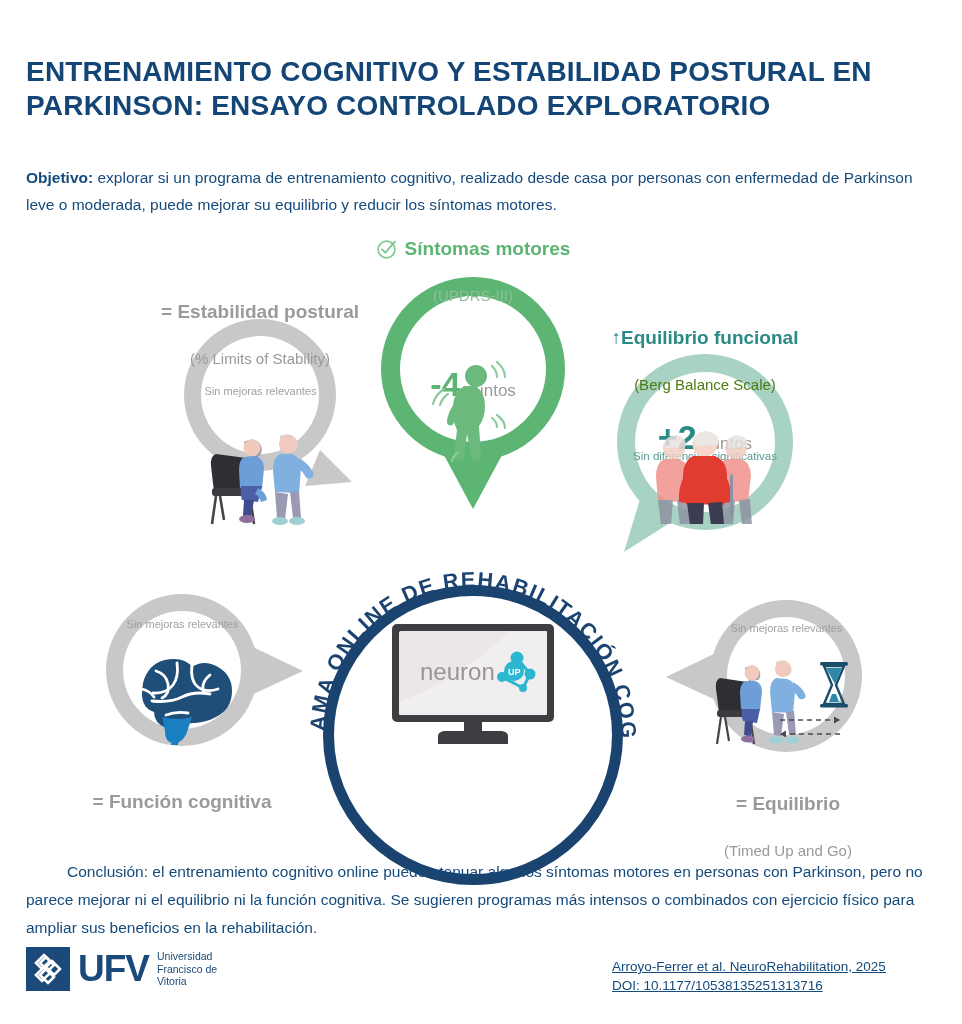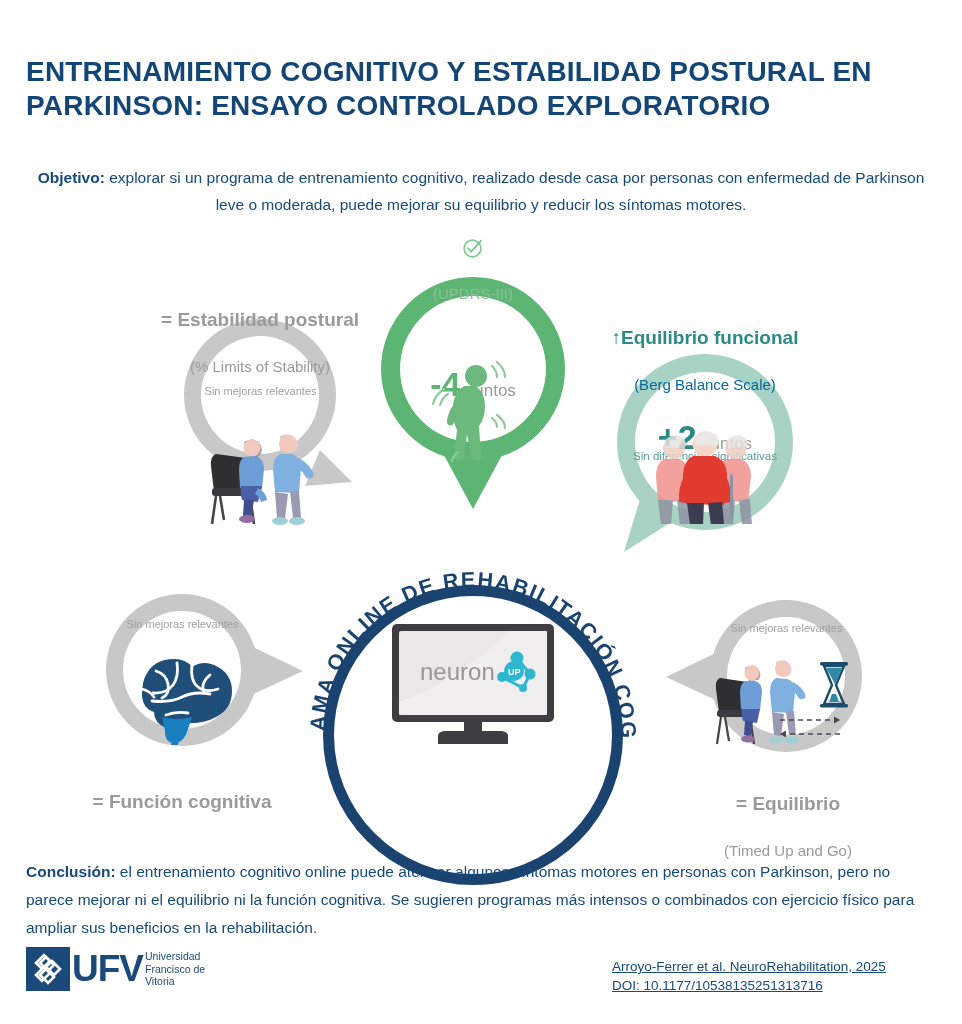--- a/index.html
+++ b/index.html
@@ -15,35 +15,35 @@
   
   .title{
     position:absolute;left:26px;top:28px;width:900px;
     font-size:28px;line-height:34px;font-weight:bold;
     color:#134577;letter-spacing:0.2px;
     text-transform:uppercase;
     margin-top:27px;
   }
   .objective{
     position:absolute;left:26px;top:164px;width:910px;
-    font-size:15.5px;line-height:27px;color:#154a7c;text-align:center;
+    font-size:15.5px;line-height:27px;color:#154a7c;
   }
   .objective b{font-weight:bold;}
 
   
   .stage{position:absolute;left:0;top:228px;width:962px;height:625px;}
 
   
   .lbl{position:absolute;text-align:center;}
   .lbl .big{font-size:19px;font-weight:bold;line-height:24px;white-space:nowrap;}
   .lbl .sub{font-size:15px;line-height:21px;white-space:nowrap;margin-top:24px;}
 
   .c-green{color:#5cb573;}
   .c-teal{color:#2a8a86;}
-  .c-teal-sub{color:#0369a1;}
+  .c-teal-sub{color:#4d7c0f;}
   .c-gray{color:#9a9a9a;}
 
   
   .nomejora{
     position:absolute;text-align:center;width:100%;
     font-size:11px;line-height:17px;color:#a0a0a0;
   }
   .pts{position:absolute;width:100%;text-align:center;white-space:nowrap;}
   .pts .num{font-size:34px;font-weight:bold;}
   .pts .unit{font-size:17px;}
@@ -59,22 +59,22 @@
     font-size:13px;line-height:18px;color:#1b4370;
   }
   .curvetext{position:absolute;left:300px;top:334px;width:346px;height:346px;pointer-events:none;}
   .curvetext text{font-family:"Liberation Sans",sans-serif;font-size:21.5px;font-weight:bold;fill:#1b4370;letter-spacing:1.6px;}
 
   
   .conclusion{
     position:absolute;left:26px;top:858px;width:906px;
     font-size:15.5px;line-height:28px;color:#154a7c;
   }
-  .conclusion b{font-weight:bold;}
-  .logo-wrap{position:absolute;left:26px;top:947px;display:flex;align-items:center;gap:2px;justify-content:space-between;}
+  .conclusion b{font-weight:normal;margin-left:41px;}
+  .logo-wrap{position:absolute;left:26px;top:947px;display:flex;align-items:center;gap:8px;justify-content:space-between;}
   .logo-mark{width:44px;height:44px;background:#1b4a7a;position:relative;}
   .ufv-text{font-size:37px;font-weight:bold;color:#1b4a7a;letter-spacing:-1px;line-height:38px;}
   .ufv-sub{font-size:10.5px;line-height:12.5px;color:#1b4a7a;}
   .citation{
     position:absolute;left:612px;top:957px;width:340px;
     font-size:13.5px;line-height:19px;color:#154a7c;text-decoration:underline;
   }
 </style>
 </head>
 <body>
@@ -116,20 +116,21 @@
         <path d="M722 422 L666 449 L722 475 Z" fill="#c8c8c8"></path>
       </g>
     </svg>
 
     <div class="lbl" style="left:373px;top:9px;width:200px;">
       <div style="display:flex;align-items:center;justify-content:center;gap:7px;">
         <svg width="22" height="22" viewBox="0 0 22 22">
           <circle cx="10.5" cy="11.5" r="8.4" fill="none" stroke="#7cc78d" stroke-width="1.6"></circle>
           <path d="M6 11.3 L9.3 14.6 L19 3.6" fill="none" stroke="#7cc78d" stroke-width="1.8" stroke-linecap="round"></path>
         </svg>
+        <span class="big c-green">Síntomas motores</span>
       </div>
       <div class="sub" style="color:#8fbf9a;">(UPDRS-III)</div>
     </div>
 
     <div class="pts" style="left:381px;top:96px;width:184px;margin-top:41px;">
       <span class="num c-green">-4</span>
       <span class="unit c-gray">puntos</span>
     </div>
     <svg width="110" height="110" style="position:absolute;left:418px;top:130px;" viewBox="0 0 110 110">
       <g fill="#6cb97e">
@@ -141,21 +142,21 @@
         <path d="M74 8 q5 5 5 11"></path>
           <path d="M79 4 q8 7 8 15"></path>
         <path d="M30 36 q-6 4 -8 11"></path>
           <path d="M26 31 q-9 6 -11 15"></path>
         <path d="M74 60 q5 4 5 9"></path>
           <path d="M79 57 q8 6 8 13"></path>
         <path d="M40 94 q-5 4 -6 9"></path>
       </g>
     </svg>
 
-    <div class="lbl" style="left:110px;top:80px;width:300px;">
+    <div class="lbl" style="left:110px;top:72px;width:300px;">
       <div class="big c-gray">
         <span>=</span>
         <span>Estabilidad postural</span>
       </div>
       <div class="sub c-gray">(% Limits of Stability)</div>
     </div>
     <div class="nomejora" style="left:188px;top:155px;width:145px;">Sin mejoras relevantes</div>
     <svg width="120" height="105" style="position:absolute;left:200px;top:196px;" viewBox="0 0 120 105">
 
       <path d="M16 30 q-6 2 -5 12 l3 26 l30 2 l2-36 z" fill="#2f2f33"></path>

